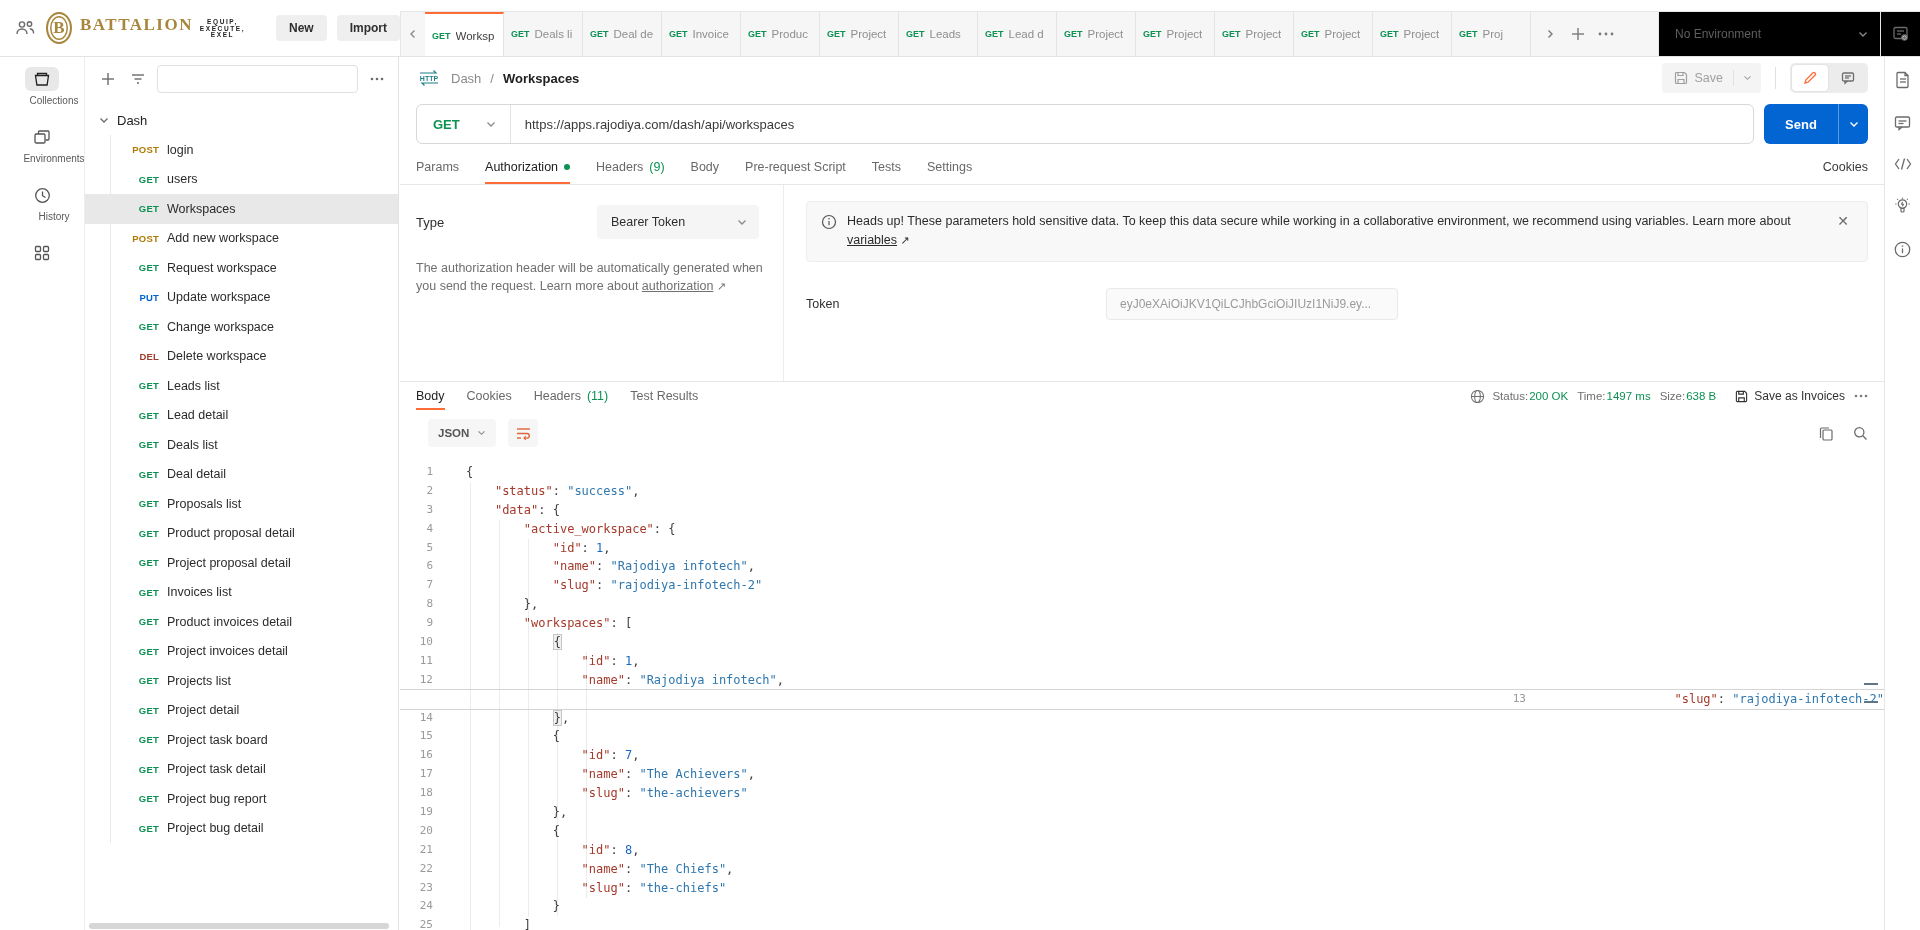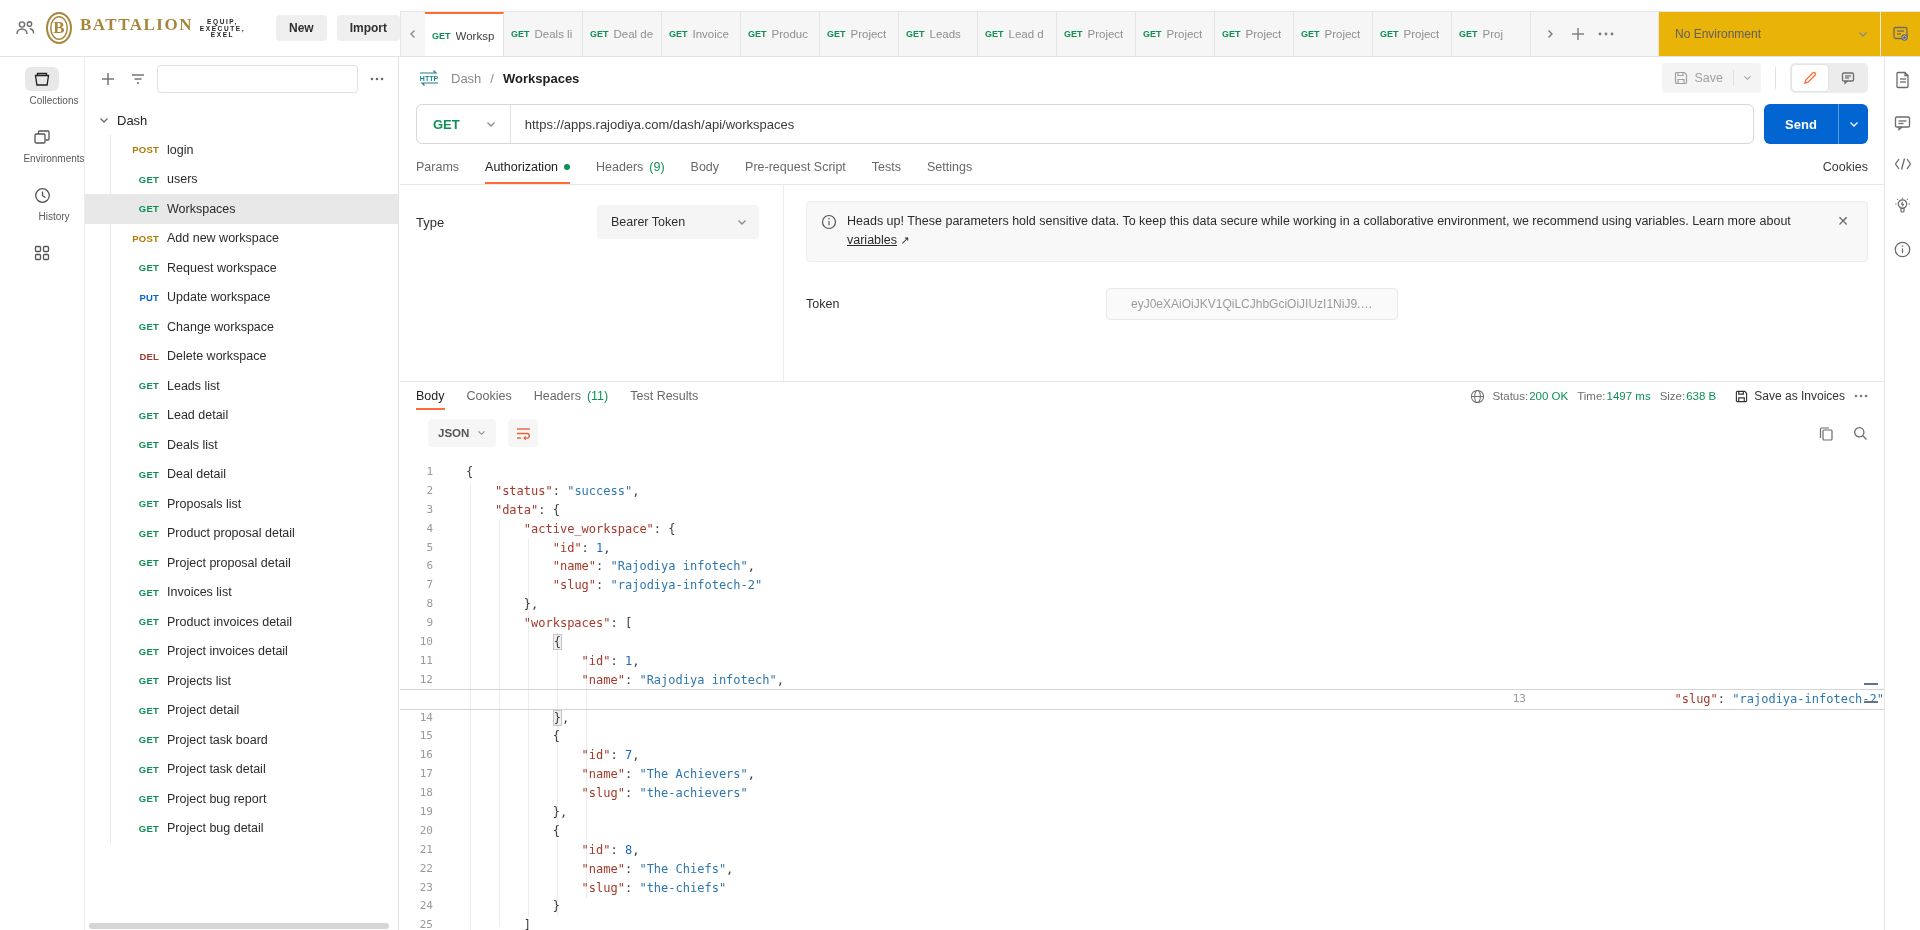--- a/index.html
+++ b/index.html
@@ -21,21 +21,21 @@
   .tabstrip { flex:1; height:45px; display:flex; align-items:stretch; background:#f6f6f6; border-top:1px solid #e6e6e6; border-left:1px solid #e6e6e6; min-width:0; overflow:hidden; }
   .navchev { width:24px; display:flex; align-items:center; justify-content:center; color:#8a8a8a; cursor:pointer; flex:none; }
   .htabs { display:flex; align-items:stretch; flex:none; }
   .htab { width:79px; flex:none; display:flex; align-items:center; gap:5px; padding:0 7px; border-right:1px solid #e4e4e4; cursor:pointer; overflow:hidden; position:relative; }
   .htab .m { font-size:9px; font-weight:700; flex:none; }
   .htab .lb { font-size:11.5px; color:#8f8f8f; white-space:nowrap; overflow:hidden; }
   .htab.active { background:#fff; border-top:2px solid #ff6c37; margin-bottom:-1px; z-index:2; }
   .htab.active .lb { color:#3c3c3c; }
   .tb-actions { display:flex; align-items:center; flex:none; padding:0 6px; gap:2px; }
   .tb-actions .ic { width:26px; height:26px; display:flex; align-items:center; justify-content:center; color:#7a7a7a; cursor:pointer; border-radius:4px; }
-  .env-cluster { flex:none; width:262px; height:45px; border-top:1px solid #e6e6e6; background:#eab308; border-left:1px solid #e6e6e6; display:flex; align-items:center; }
+  .env-cluster { flex:none; width:262px; height:45px; border-top:1px solid #e6e6e6; background:#000000; border-left:1px solid #e6e6e6; display:flex; align-items:center; }
   .env-sel { flex:1; display:flex; align-items:center; justify-content:space-between; padding:0 12px 0 16px; font-size:12px; color:#5e5e5e; cursor:pointer; }
   .env-eye { width:40px; height:45px; border-left:1px solid #e6e6e6; display:flex; align-items:center; justify-content:center; color:#6b6b6b; cursor:pointer; }
 
   
   .rail { position:absolute; left:0; top:57px; bottom:0; width:84px; background:#fff; }
   .rail-item { display:flex; flex-direction:column; align-items:center; gap:4px; padding:10px 0 9px; cursor:pointer; }
   .rail-item .ric { width:34px; height:24px; border-radius:6px; display:flex; align-items:center; justify-content:center; color:#555; }
   .rail-item.active .ric { background:#e8e8e8; color:#212121; }
   .rail-item .rlb { font-size:10px; color:#595959;padding-left:24px; }
 
@@ -96,21 +96,21 @@
   .type-sel { margin-left:auto; width:162px; height:34px; background:#f5f5f5; border-radius:4px; display:flex; align-items:center; justify-content:space-between; padding:0 12px 0 14px; font-size:12.5px; color:#2f2f2f; cursor:pointer; }
   .auth-desc { margin-top:20px; font-size:12.5px; color:#707070; line-height:1.45; width:348px; }
   .auth-desc a, .bn-link { color:inherit; text-decoration:underline; cursor:pointer; }
   .ext { font-size:11px; }
   .auth-right { flex:1; padding:16px 8px 0 22px; min-width:0; }
   .banner { background:#f8f8f8; border:1px solid #ededed; border-radius:4px; padding:10px 14px; display:flex; align-items:flex-start; gap:10px; }
   .bn-txt { flex:1; font-size:12.5px; color:#2b2b2b; line-height:1.55; }
   .bn-close { color:#6b6b6b; cursor:pointer; font-size:14px; line-height:1; padding:2px 4px; }
   .token-row { margin-top:26px; display:flex; align-items:center; }
   .token-label { width:300px; font-size:12.5px; color:#2f2f2f; }
-  .token-box { width:292px; height:32px; background:#fafafa; border:1px solid #e9e9e9; border-radius:4px; padding:0 24px; font-size:12px; color:#9b9b9b; line-height:30px; white-space:nowrap; overflow:hidden; text-overflow:ellipsis; cursor:text; }
+  .token-box { width:292px; height:32px; background:#fafafa; border:1px solid #e9e9e9; border-radius:4px; padding:0 13px; font-size:12px; color:#9b9b9b; line-height:30px; white-space:nowrap; overflow:hidden; text-overflow:ellipsis; cursor:text; }
 
   .resp-head { height:29px; flex:none; border-top:1px solid #e6e6e6; display:flex; align-items:stretch; gap:22px; padding:0 16px; }
   .resp-right { margin-left:auto; display:flex; align-items:center; gap:1px; font-size:11.5px; color:#6f6f6f; }
   .resp-right .gv { color:#0d9153; margin-right:8px; }
   .sae { display:flex; align-items:center; gap:6px; color:#333; font-size:12px; margin-left:10px; cursor:pointer; }
   .resp-more { color:#7a7a7a; margin-left:8px; cursor:pointer; letter-spacing:1px; }
 
   .resp-toolbar { height:46px; flex:none; display:flex; align-items:center; padding:0 16px; }
   .vm-group { background:#f6f6f6; border-radius:4px; padding:3px; display:flex; }
   .vm { padding:5px 13px; font-size:12px; color:#555; border-radius:3px; cursor:pointer; }
@@ -538,20 +538,22 @@
       <div class="auth-left">
         <div class="type-row">
           <span class="type-label">Type</span>
           <div class="type-sel">
             <span>Bearer Token</span>
             <svg width="10" height="7" viewBox="0 0 10 7" fill="none" stroke="#8a8a8a" stroke-width="1.3">
                 <polyline points="1.5,1.5 5,5 8.5,1.5"></polyline>
               </svg>
           </div>
         </div>
+        <p class="auth-desc"><span>The authorization header will be automatically generated when you send the request. Learn more about</span>
+          <a>authorization</a> <span class="ext">↗</span></p>
       </div>
       <div class="auth-right">
         <div class="banner">
           <svg width="16" height="16" viewBox="0 0 16 16" fill="none" stroke="#555" stroke-width="1.2" style="flex:none;margin-top:2px;">
             <circle cx="8" cy="8" r="6.5"></circle>
               <line x1="8" y1="7" x2="8" y2="11.2"></line>
               <circle cx="8" cy="4.8" r="0.8" fill="#555" stroke="none"></circle>
           </svg>
           <span class="bn-txt"><span>Heads up! These parameters hold sensitive data. To keep this data secure while working in a collaborative environment, we recommend using variables. Learn more about</span>
             <a class="bn-link">variables</a> <span class="ext">↗</span></span>

